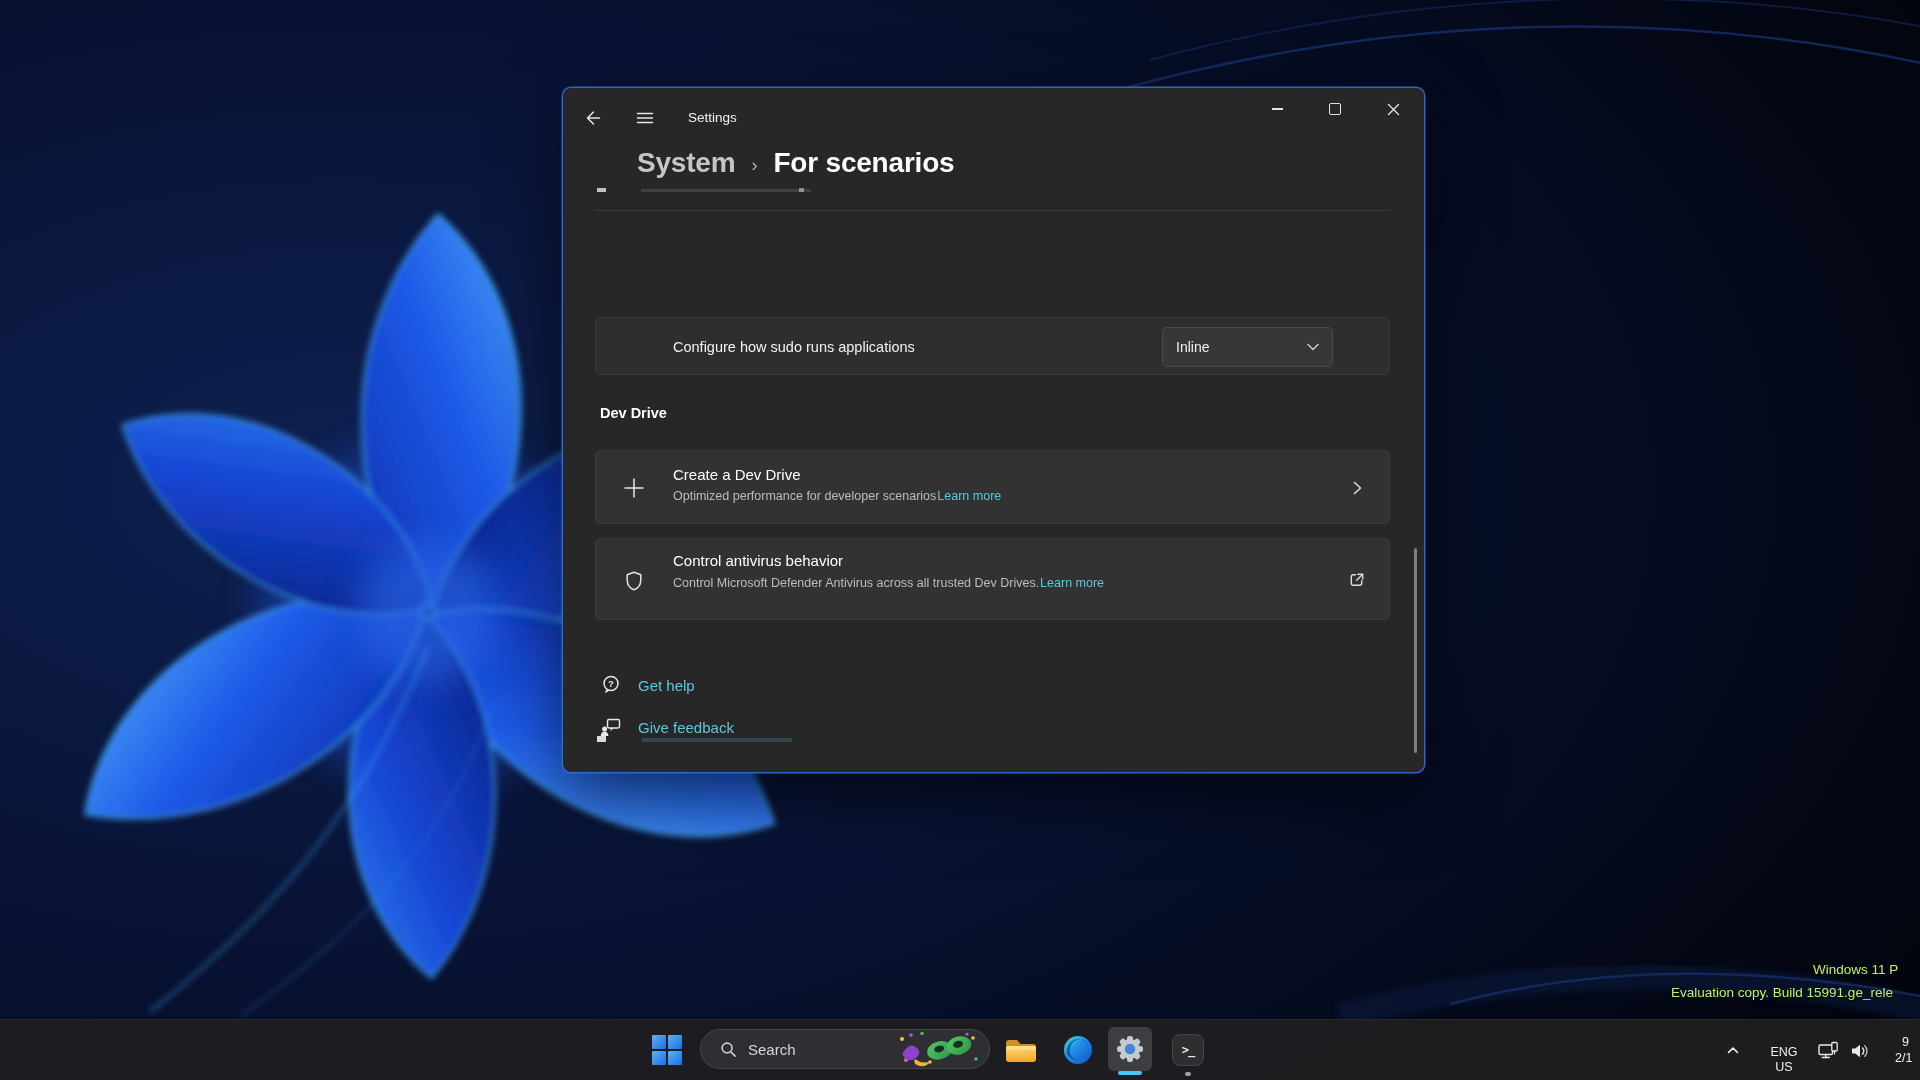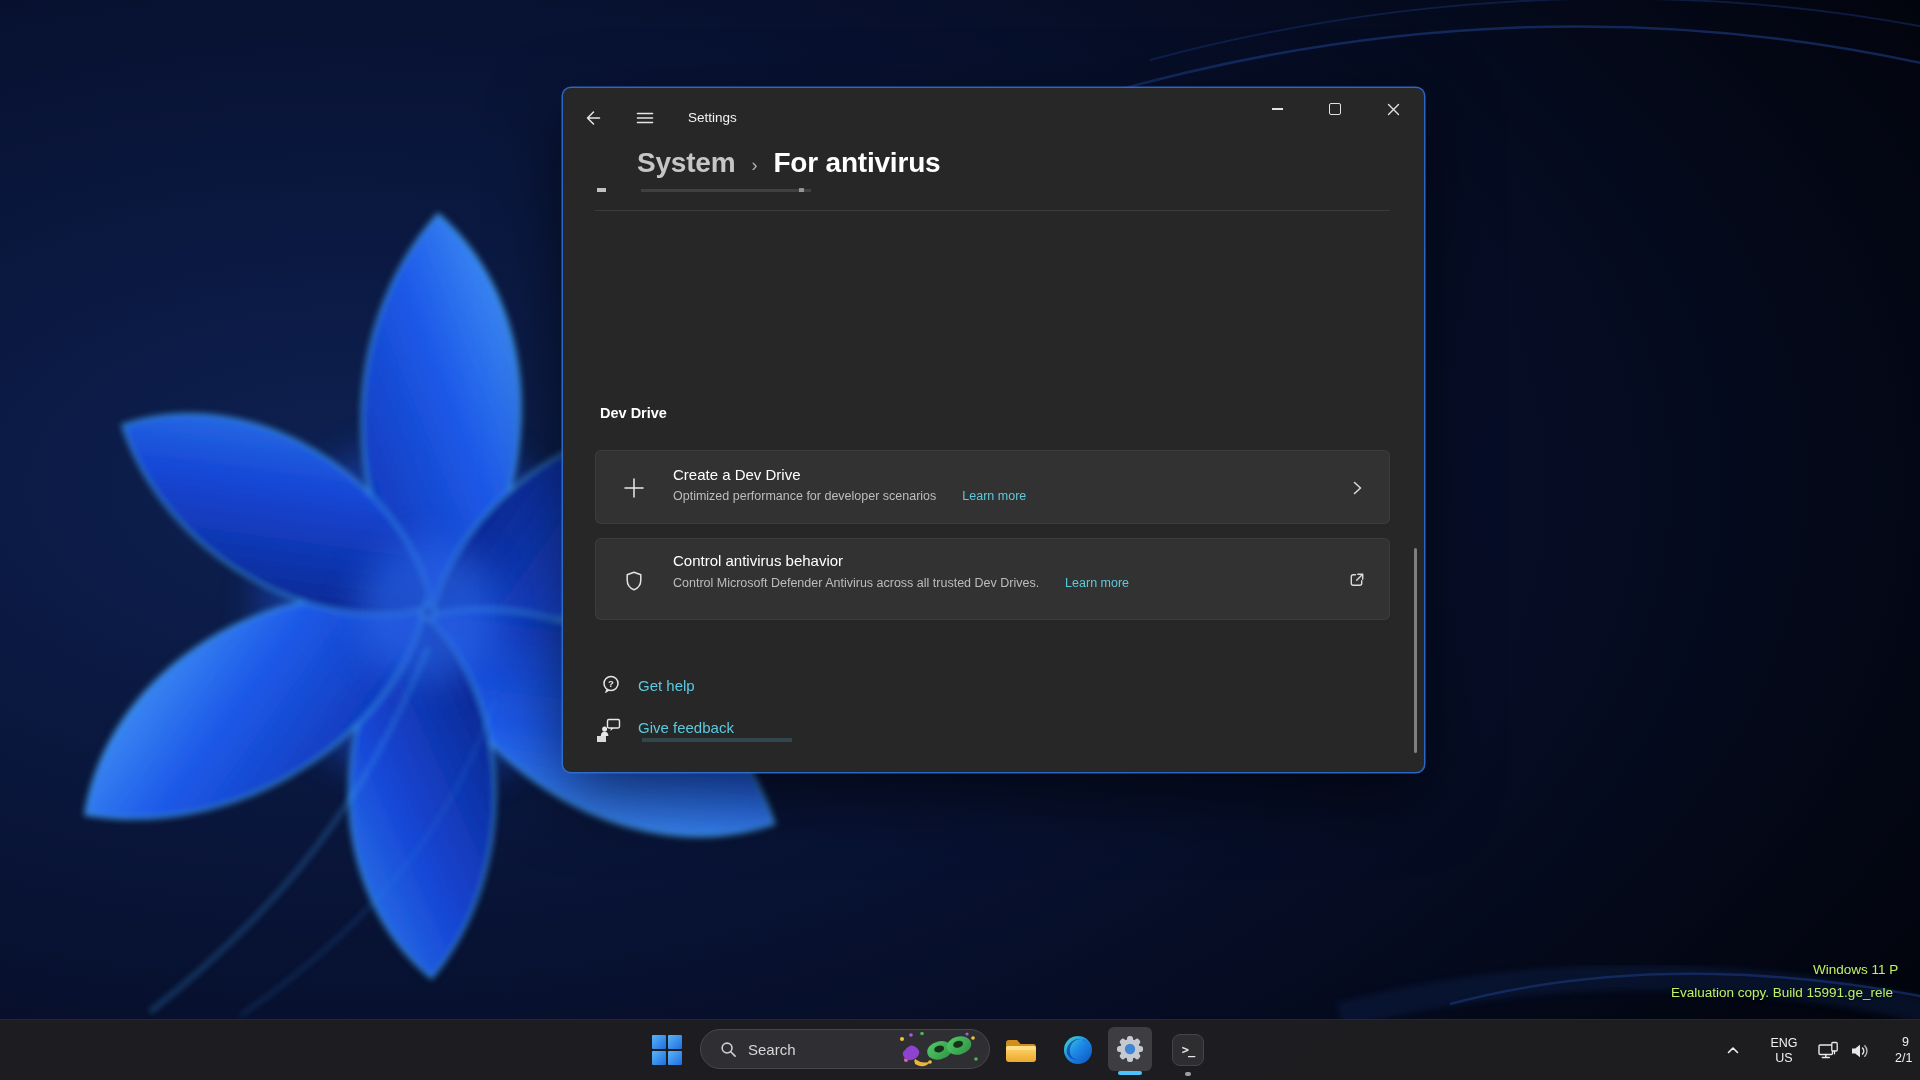--- a/index.html
+++ b/index.html
@@ -28,21 +28,21 @@
   .crumb-cur{font-size:28px;font-weight:600;color:#ffffff;letter-spacing:-.2px;}
   .divider{height:1px;background:#3b3b3b;}
   .card{
     left:32px;width:795px;background:#323232;
     border:1px solid rgba(255,255,255,.055);border-radius:6px;box-sizing:border-box;
     position:absolute;
   }
   .card.sub{background:#2e2e2e;}
   .ctitle{font-size:15px;color:#ffffff;white-space:nowrap;}
   .csub{font-size:12.5px;color:#bdbdbd;white-space:nowrap;}
-  .sublink-row{display:flex;gap:26px;align-items:center;}
+  .sublink-row{display:flex;gap:1px;align-items:center;}
   .link{color:#5cc9de;}
   .on-label{font-size:14px;color:#ffffff;text-align:right;}
   .toggle{
     width:50px;height:23px;border-radius:13px;background:#4cc2ff;position:absolute;
   }
   .toggle .knob{
     position:absolute;right:3.5px;top:3px;width:17px;height:17px;border-radius:50%;background:#0d1318;
   }
   .dropdown{
     position:absolute;display:flex;align-items:center;justify-content:space-between;
@@ -162,29 +162,38 @@
     <div class="caption-cell">
       <svg width="13" height="13" viewBox="0 0 13 13">
         <path d="M1.5 1.5 L11.5 11.5 M11.5 1.5 L1.5 11.5" stroke="#e3e3e3" stroke-width="1.4" stroke-linecap="round"></path>
       </svg>
     </div>
   </div>
 
   <div class="abs crumb" style="left:32px;top:54px;height:42px">
     <span class="crumb-root">System</span>
     <span class="crumb-sep">›</span>
-    <span class="crumb-cur">For antivirus</span>
+    <span class="crumb-cur">For scenarios</span>
   </div>
 
   <div class="speck" style="left:34px;top:100px;width:9px;height:4px;background:#e8e8e8;opacity:.8"></div>
   <div class="speck" style="left:78px;top:101px;width:170px;height:3px;background:#7a7a7a;opacity:.3"></div>
   <div class="speck" style="left:236px;top:100px;width:5px;height:4px;background:#dcdcdc;opacity:.55"></div>
   <div class="abs divider" style="left:32px;top:122px;width:795px"></div>
 
 
+  <div class="card sub" style="top:229px;height:58px">
+    <div class="abs" style="left:77px;top:0;height:58px;display:flex;align-items:center;font-size:14.5px;color:#f2f2f2">Configure how sudo runs applications</div>
+    <div class="dropdown" style="left:566px;top:9px;width:171px;height:40px">
+      <span class="dval">Inline</span>
+      <svg width="12" height="8" viewBox="0 0 12 8">
+        <path d="M1 1.5 L6 6.5 L11 1.5" stroke="#cfcfcf" stroke-width="1.4" fill="none" stroke-linecap="round" stroke-linejoin="round"></path>
+      </svg>
+    </div>
+  </div>
 
   <div class="abs sect-head" style="left:37px;top:317px">Dev Drive</div>
 
   <div class="card" style="top:362px;height:74px">
     <svg class="abs" style="left:27px;top:26px" width="22" height="22" viewBox="0 0 22 22">
       <path d="M11 2 V20 M2 11 H20" stroke="#e8e8e8" stroke-width="1.5" stroke-linecap="round"></path>
     </svg>
     <div class="abs ctitle" style="left:77px;top:15px">Create a Dev Drive</div>
     <div class="abs sublink-row" style="left:77px;top:38px">
       <span class="csub">Optimized performance for developer scenarios</span>
@@ -331,21 +340,21 @@
   <div class="terminal-tile">
     <span>&gt;_</span>
   </div>
   <div class="run-indicator" style="left:1185px;top:52px;width:6px;height:3.5px;background:#9aa0a6"></div>
 
   <div class="tb-btn" style="left:1718px;top:15px;width:30px;height:30px">
     <svg width="14" height="10" viewBox="0 0 14 10">
       <path d="M2.5 7.5 L7 3 L11.5 7.5" stroke="#f0f0f0" stroke-width="1.6" fill="none" stroke-linecap="round" stroke-linejoin="round"></path>
     </svg>
   </div>
-  <div class="abs tray-text" style="left:1758px;top:16px;width:52px">
+  <div class="abs tray-text" style="left:1758px;top:25px;width:52px">
     <div>ENG</div>
     <div>US</div>
   </div>
   <div class="tb-btn" style="left:1814px;top:16px;width:28px;height:30px">
     <svg width="23" height="22" viewBox="0 0 23 22">
       <g stroke="#e8e8e8" stroke-width="1.4" fill="none" stroke-linecap="round">
         <rect x="2" y="5" width="13.5" height="9.5" rx="1.2"></rect>
         <path d="M8.8 14.5 V17.2 M5.3 17.5 H12.3"></path>
       </g>
       <rect x="14.8" y="2.5" width="5.4" height="8.5" rx="1" fill="#1e1e21" stroke="#e8e8e8" stroke-width="1.3"></rect>

